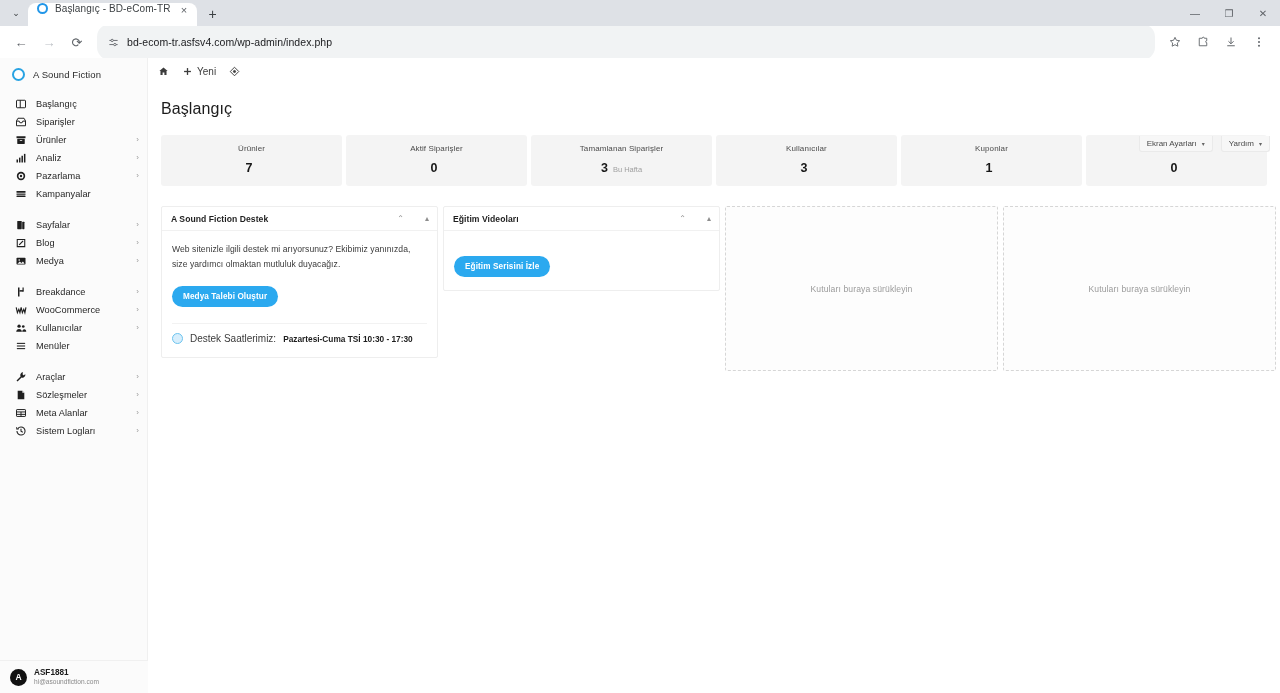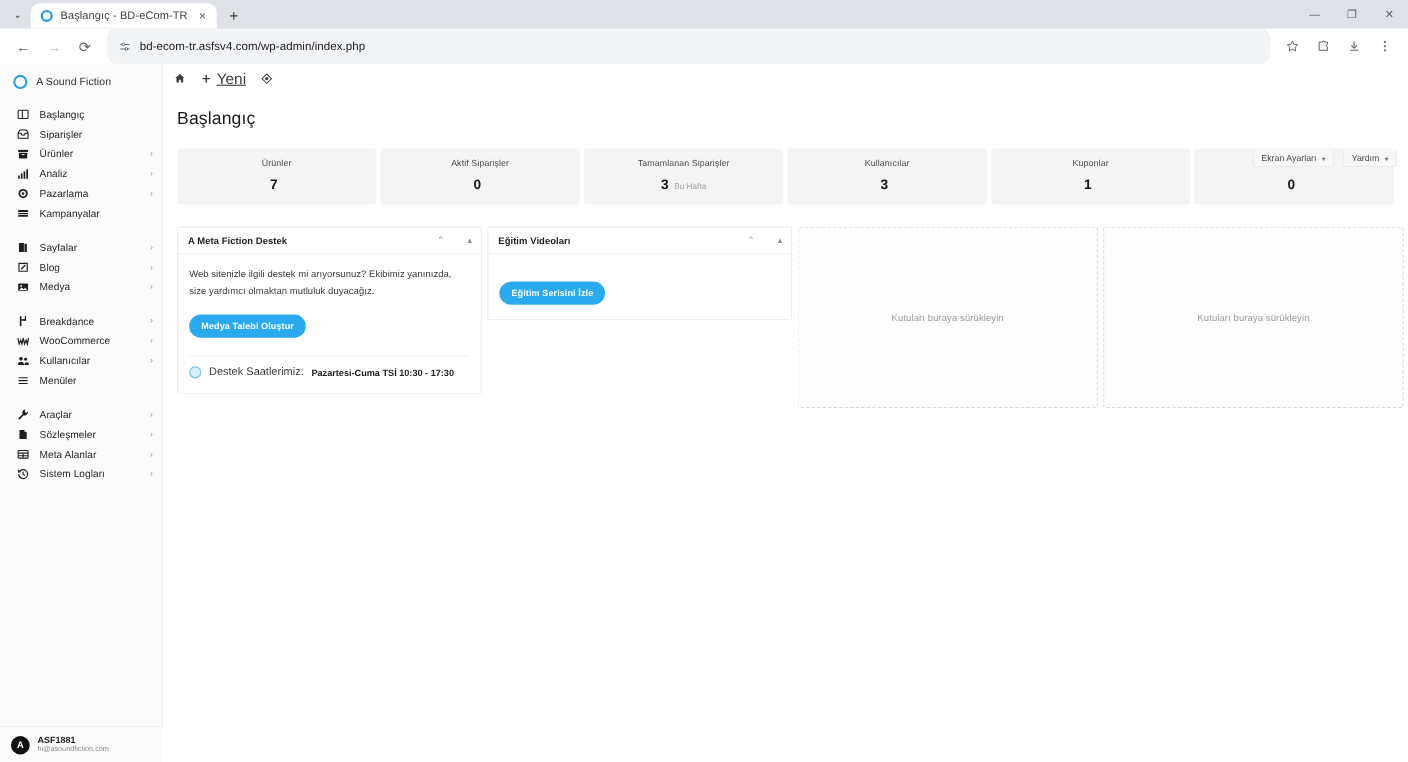--- a/index.html
+++ b/index.html
@@ -17,21 +17,21 @@
   .tabstrip {
     height: 26px; background: #dee1e6; display: flex; align-items: flex-end;
     padding-left: 4px; position: relative; flex: 0 0 26px;
   }
   .tab-list-btn {
     width: 24px; height: 24px; display: flex; align-items: center; justify-content: center;
     color: #3c4043; font-size: 9px; margin-bottom: 1px; cursor: pointer;
   }
   .tab {
     height: 23px; min-width: 168px; max-width: 200px; background: #fff;
-    border-radius: 8px 8px 0 0; display: flex; align-items: center;
+    border-radius: 8px 8px 0 0; display: flex; align-items: flex-start;
     padding: 0 6px 0 9px; gap: 7px; position: relative; cursor: pointer;
   }
   .tab-favicon {
     width: 11px; height: 11px; border-radius: 50%;
     border: 2.2px solid #2196e8; background: #fff; flex: 0 0 auto;
   }
   .tab-title {
     font-size: 10px; color: #3c4043; white-space: nowrap; overflow: hidden;
     text-overflow: ellipsis; flex: 1; letter-spacing: .1px;
   }
@@ -112,22 +112,22 @@
   .user-name { font-size: 8.2px; color: #1b1b1b; font-weight: bold; line-height: 1.25; }
   .user-mail { font-size: 6.6px; color: #8a8a8a; line-height: 1.25; }
 
   
   .content { flex: 1; position: relative; overflow: hidden; background: #fff; }
 
   .adminbar {
     height: 26px; display: flex; align-items: center; gap: 13px; padding: 0 12px 0 10px;
   }
   .ab-item {
-    display: flex; align-items: center; gap: 4px; font-size: 14px;
-    color: #3c3c3c; cursor: pointer; text-decoration: underline;
+    display: flex; align-items: center; gap: 4px; font-size: 10px;
+    color: #3c3c3c; cursor: pointer;
   }
   .ab-item svg { width: 11px; height: 11px; display: block; }
 
   .screenopts {
     position: absolute; right: 10px; top: 32px; display: flex; gap: 8px; align-items: center;
   }
   .so-btn {
     background: #f7f7f7; border: 1px solid #eaeaea; border-top: none;
     border-radius: 0 0 3px 3px; font-size: 8px; color: #4a4a4a;
     padding: 3px 7px; display: flex; align-items: center; gap: 5px; cursor: pointer; margin-top: 46px;
@@ -541,21 +541,21 @@
             <span class="stat-value">0</span>
             <span class="stat-sub"></span>
           </div>
         </div>
       </section>
 
       <section class="widgets">
 
         <div class="widget">
           <div class="widget-head">
-            <span class="widget-title">A Meta Fiction Destek</span>
+            <span class="widget-title">A Sound Fiction Destek</span>
             <span class="widget-ctrls">
               <span class="w-ctrl">⌃</span>
               <span class="w-ctrl">▴</span>
             </span>
           </div>
           <div class="widget-body">
             <p class="widget-text">Web sitenizle ilgili destek mi arıyorsunuz? Ekibimiz yanınızda, size yardımcı olmaktan mutluluk duyacağız.</p>
             <button class="btn-primary">Medya Talebi Oluştur</button>
             <div class="support-hours">
               <span class="clock-ico"></span>

